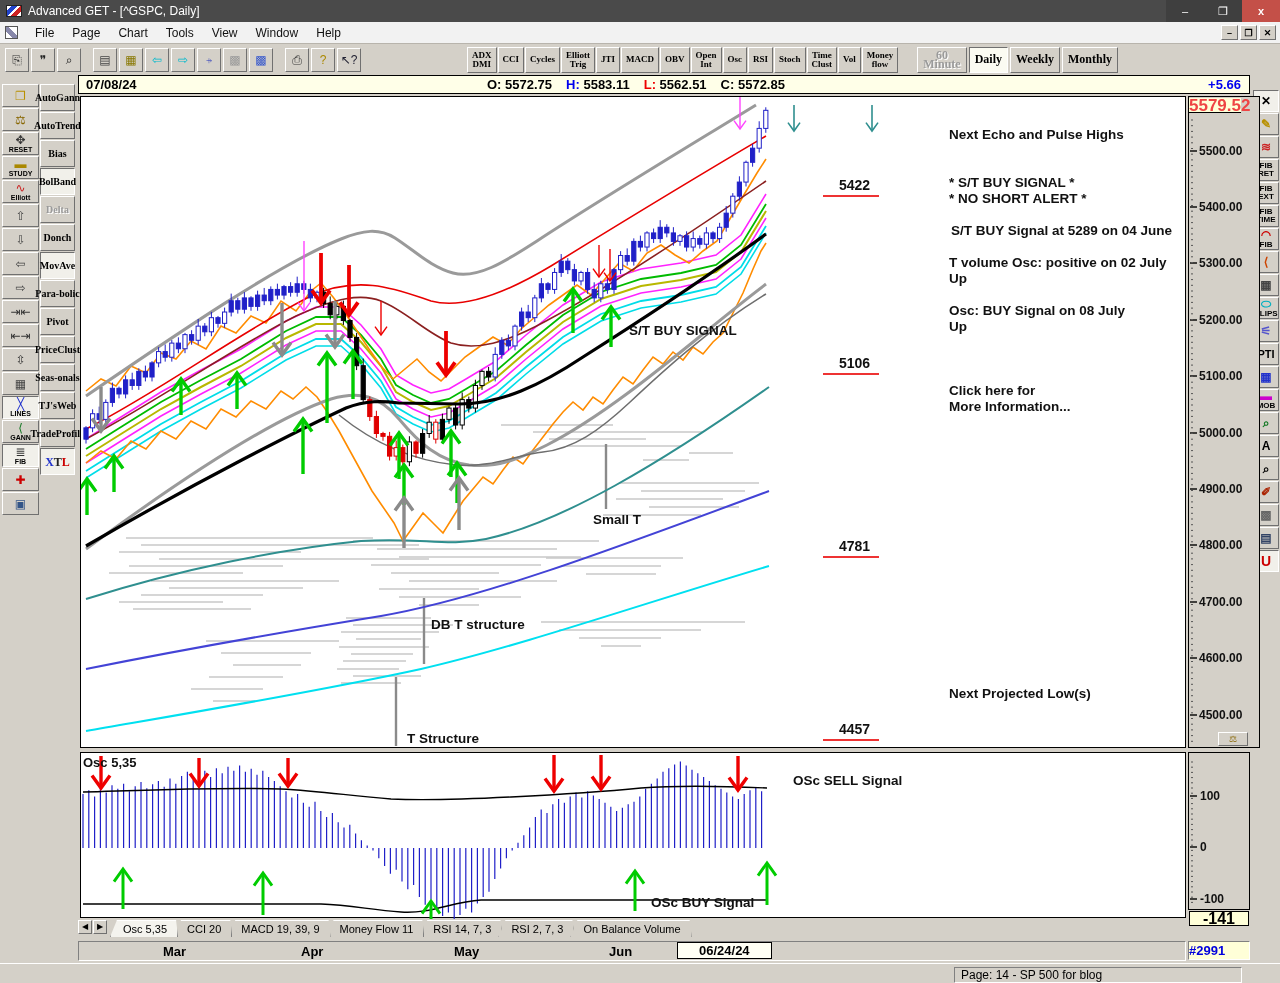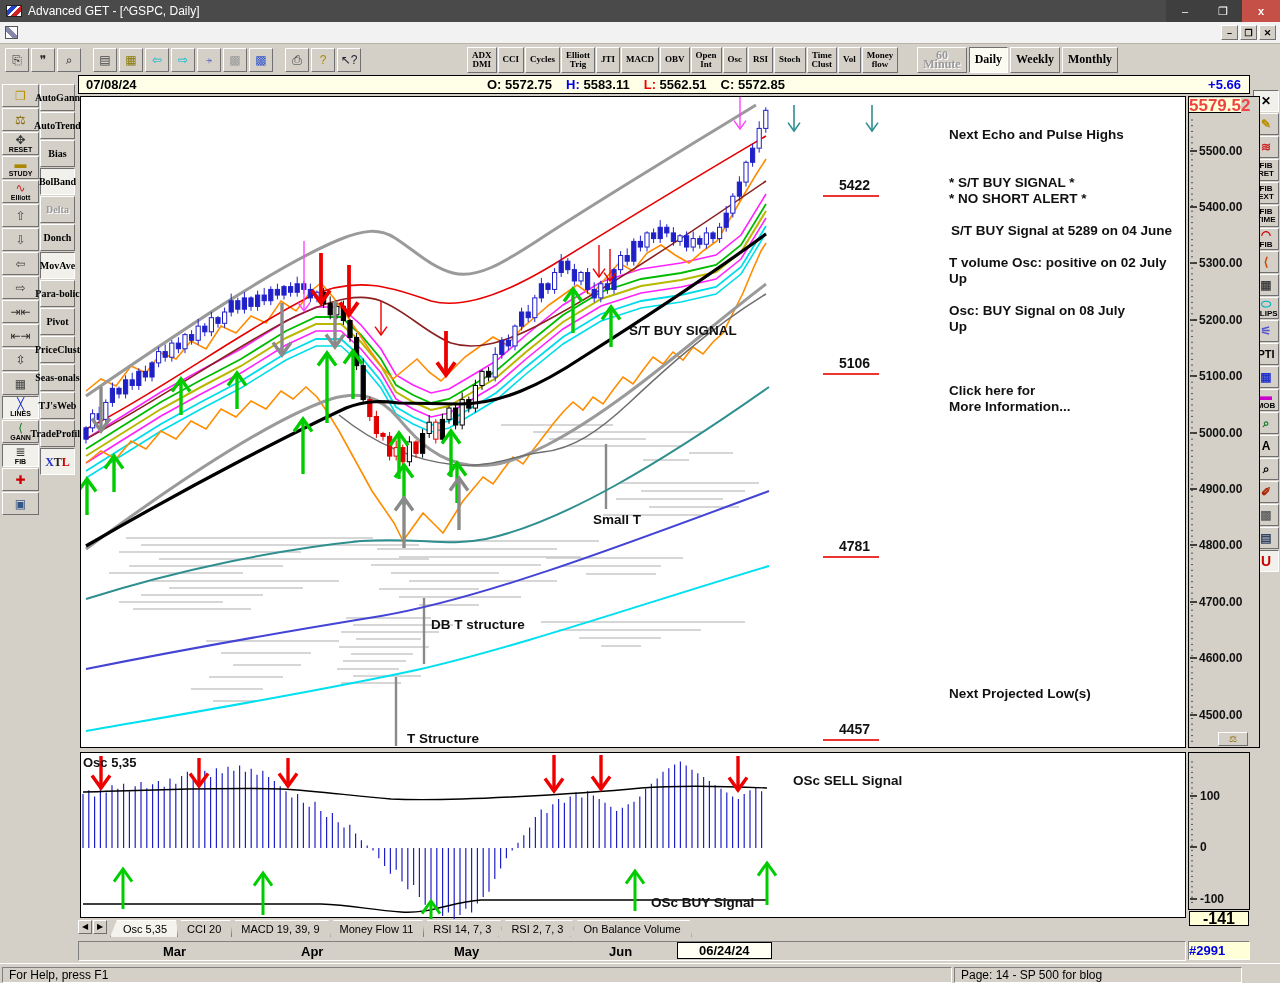--- a/index.html
+++ b/index.html
@@ -85,20 +85,29 @@
   <span>Advanced GET - [^GSPC, Daily]</span>
   <div class="win-btns">
     <div class="win-btn">–</div>
     <div class="win-btn">❐</div>
     <div class="win-btn close">x</div>
   </div>
 </div>
 
 <div class="menubar">
   <span class="menu-sysicon"></span>
+  <div id="menu-items" style="display:flex;">
+      <span class="menu-item">File</span>
+      <span class="menu-item">Page</span>
+      <span class="menu-item">Chart</span>
+      <span class="menu-item">Tools</span>
+      <span class="menu-item">View</span>
+      <span class="menu-item">Window</span>
+      <span class="menu-item">Help</span>
+    </div>
   <div class="mdi-btns">
     <div class="mdi-btn">–</div>
     <div class="mdi-btn">❐</div>
     <div class="mdi-btn">✕</div>
   </div>
 </div>
 
 <div class="toolbar">
   <div id="tb-system" style="display:flex; align-items:center; margin-left:4px;">
       <div class="tb-btn" style="color: rgb(51, 51, 51);">⎘</div>
@@ -1098,15 +1107,14 @@
     <span class="month-lbl" style="left: 84px;">Mar</span>
     <span class="month-lbl" style="left: 222px;">Apr</span>
     <span class="month-lbl" style="left: 375px;">May</span>
     <span class="month-lbl" style="left: 530px;">Jun</span>
     <span class="month-lbl" style="left: 662px;">Jul</span>
     <span class="date-box" style="left: 598px;">06/24/24</span>
   </div>
 <div class="barcount">#2991</div>
 
 <div class="statusbar">
-  <div class="status-panel" style="left:2px; width:950px;">For Help, press F1</div>
   <div class="status-panel" style="left:954px; width:288px;">Page: 14 - SP 500 for blog</div>
 </div>
 
 </body></html>

